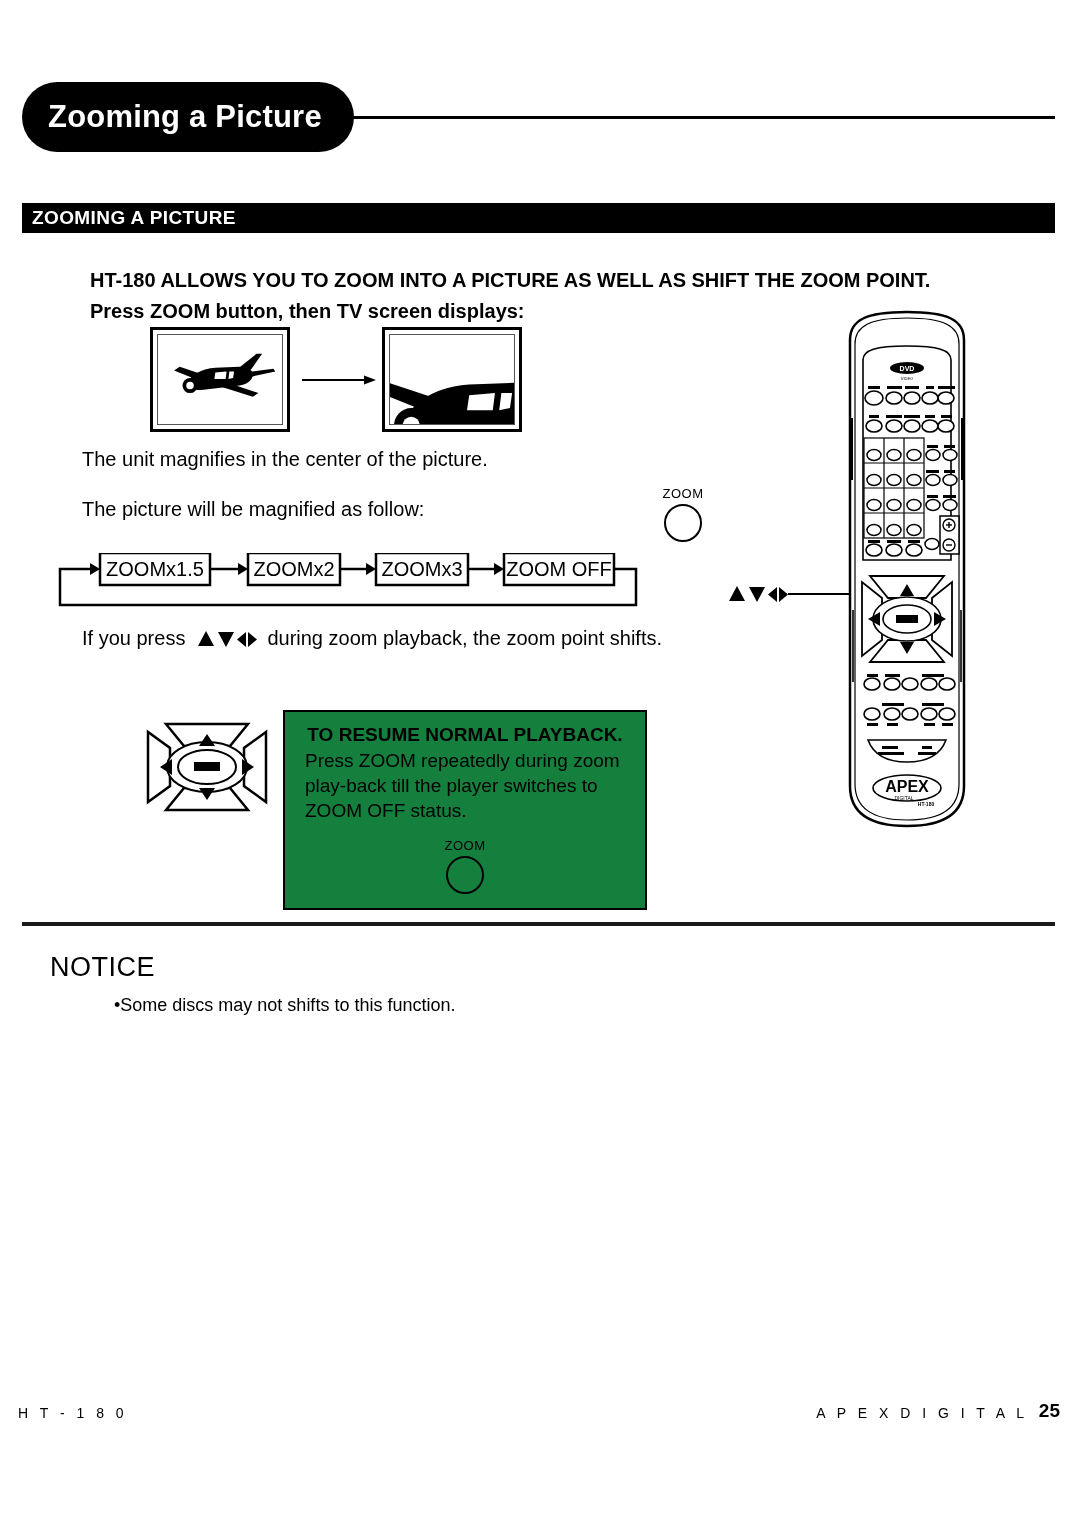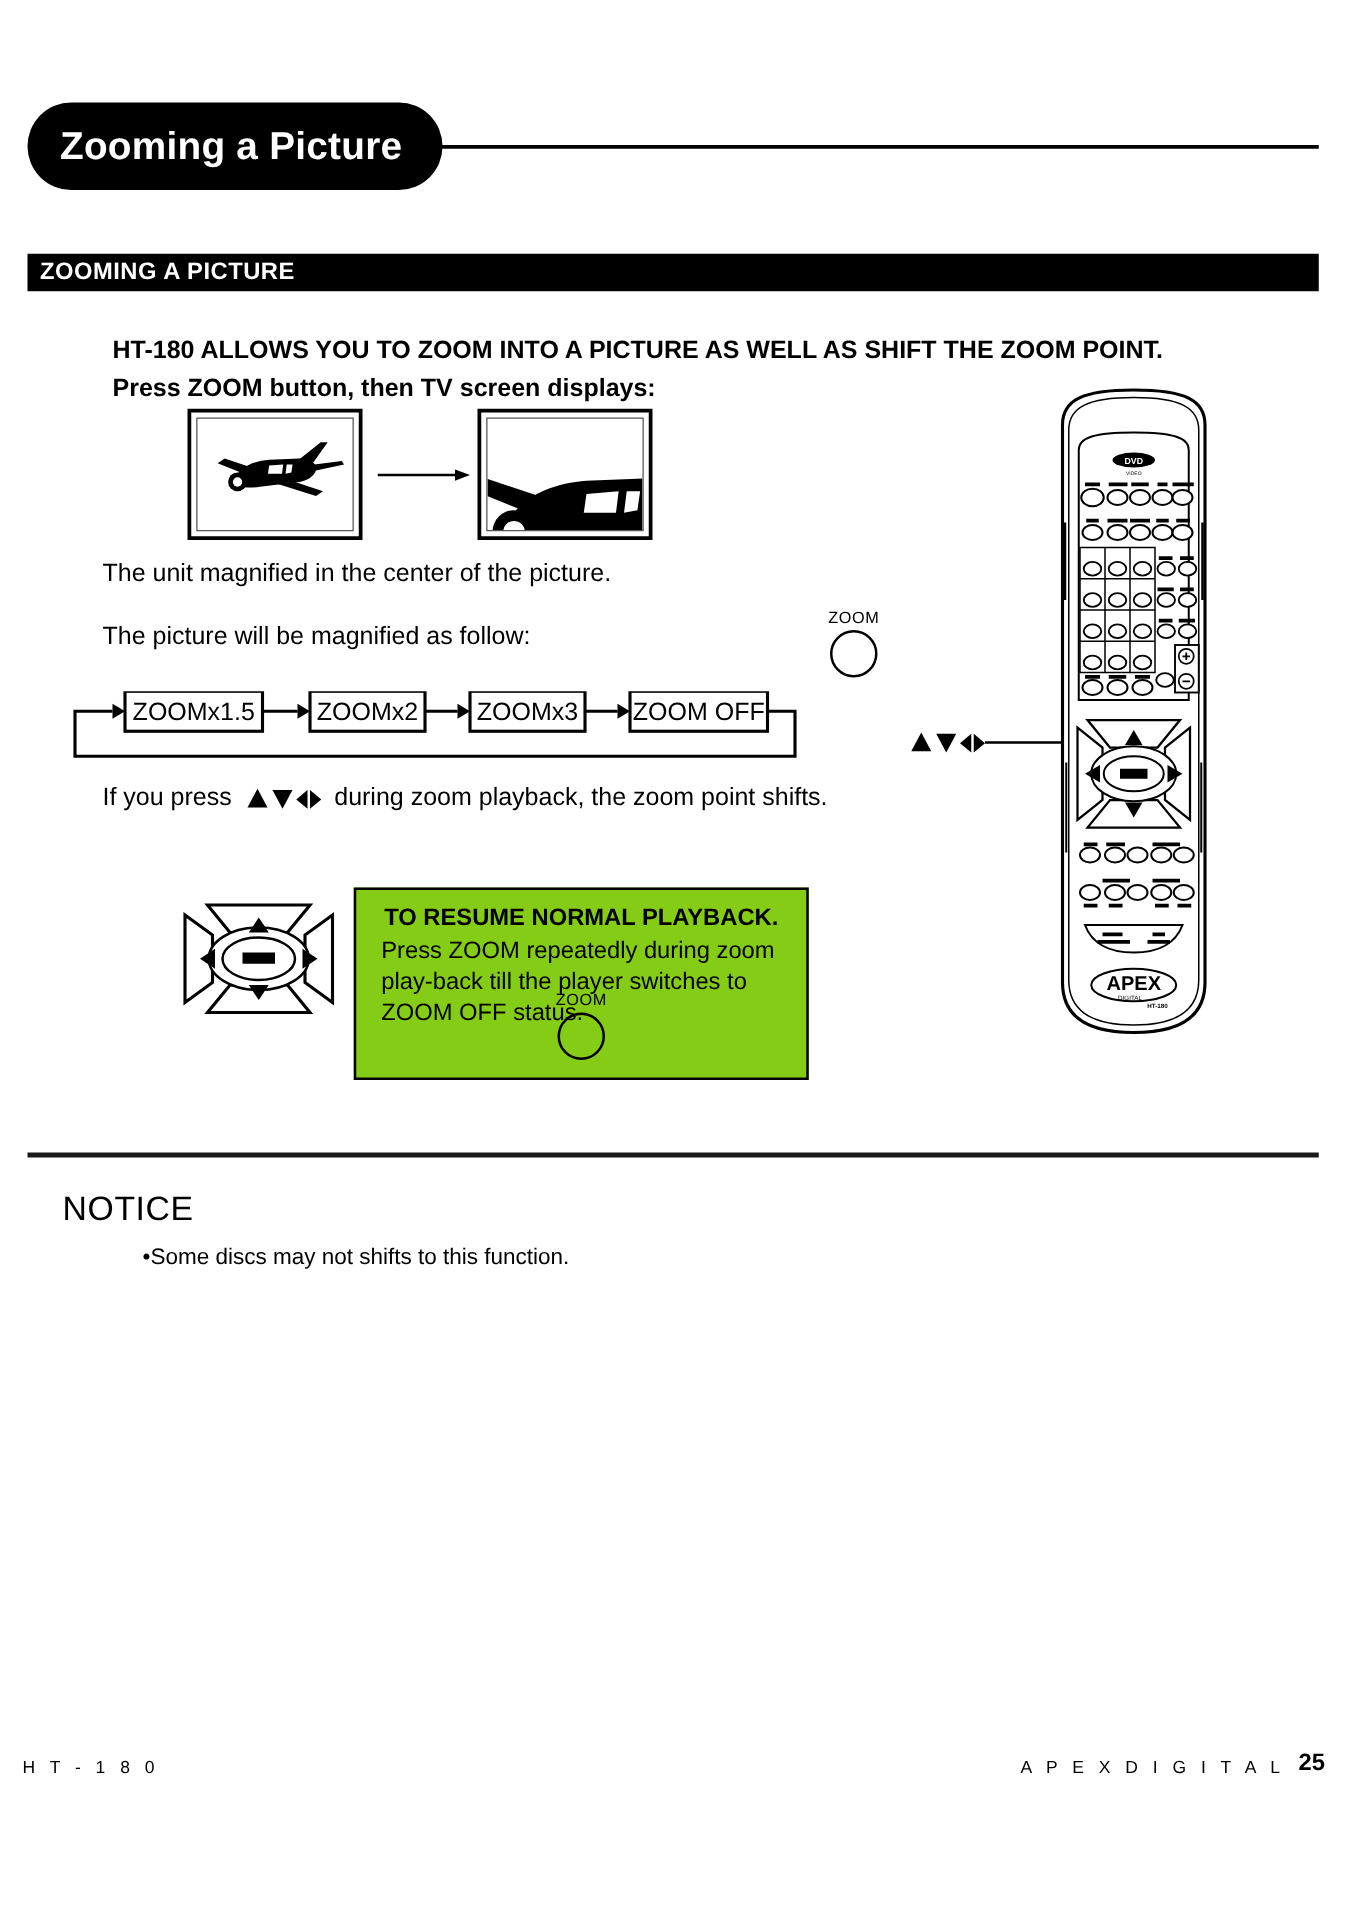--- a/index.html
+++ b/index.html
@@ -189,24 +189,24 @@
   #dpad-illustration {
     position: absolute;
     left: 142px; top: 716px;
     width: 130px; height: 102px;
   }
 
   
   #resume-box {
     position: absolute;
     left: 283px; top: 710px;
-    width: 364px; height: 154px;
+    width: 364px; height: 200px;
     border: 2.5px solid #000000;
     box-sizing: border-box;
-    background: #84cc16;
+    background: #15803d;
   }
   #resume-title {
     text-align: center;
     font-size: 19px;
     font-weight: bold;
     margin-top: 12px;
   }
   #resume-body {
     font-size: 19px;
     line-height: 25px;
@@ -335,21 +335,21 @@
           <circle cx="33" cy="54" r="8"></circle>
           <path d="M60 40 L72 39 L71 47 L59 47 Z" fill="#ffffff"></path>
           <path d="M75 39 L80 39 L79 46 L74 47 Z" fill="#ffffff"></path>
           <circle cx="33" cy="54" r="4" fill="#ffffff"></circle>
         </g>
       </svg>
     </div>
   </div>
 </div>
 
-<div id="line-magnify-center">The unit magnified in the center of the picture.</div>
+<div id="line-magnify-center">The unit magnifies in the center of the picture.</div>
 <div id="line-magnified-follow">The picture will be magnified as follow:</div>
 
 <div id="zoom-callout-top">
   <div class="zoom-btn-label">ZOOM</div>
   <div class="zoom-btn-circle"></div>
 </div>
 
 <div id="zoom-flow">
   <svg width="590" height="57" viewBox="0 0 590 57">
 

